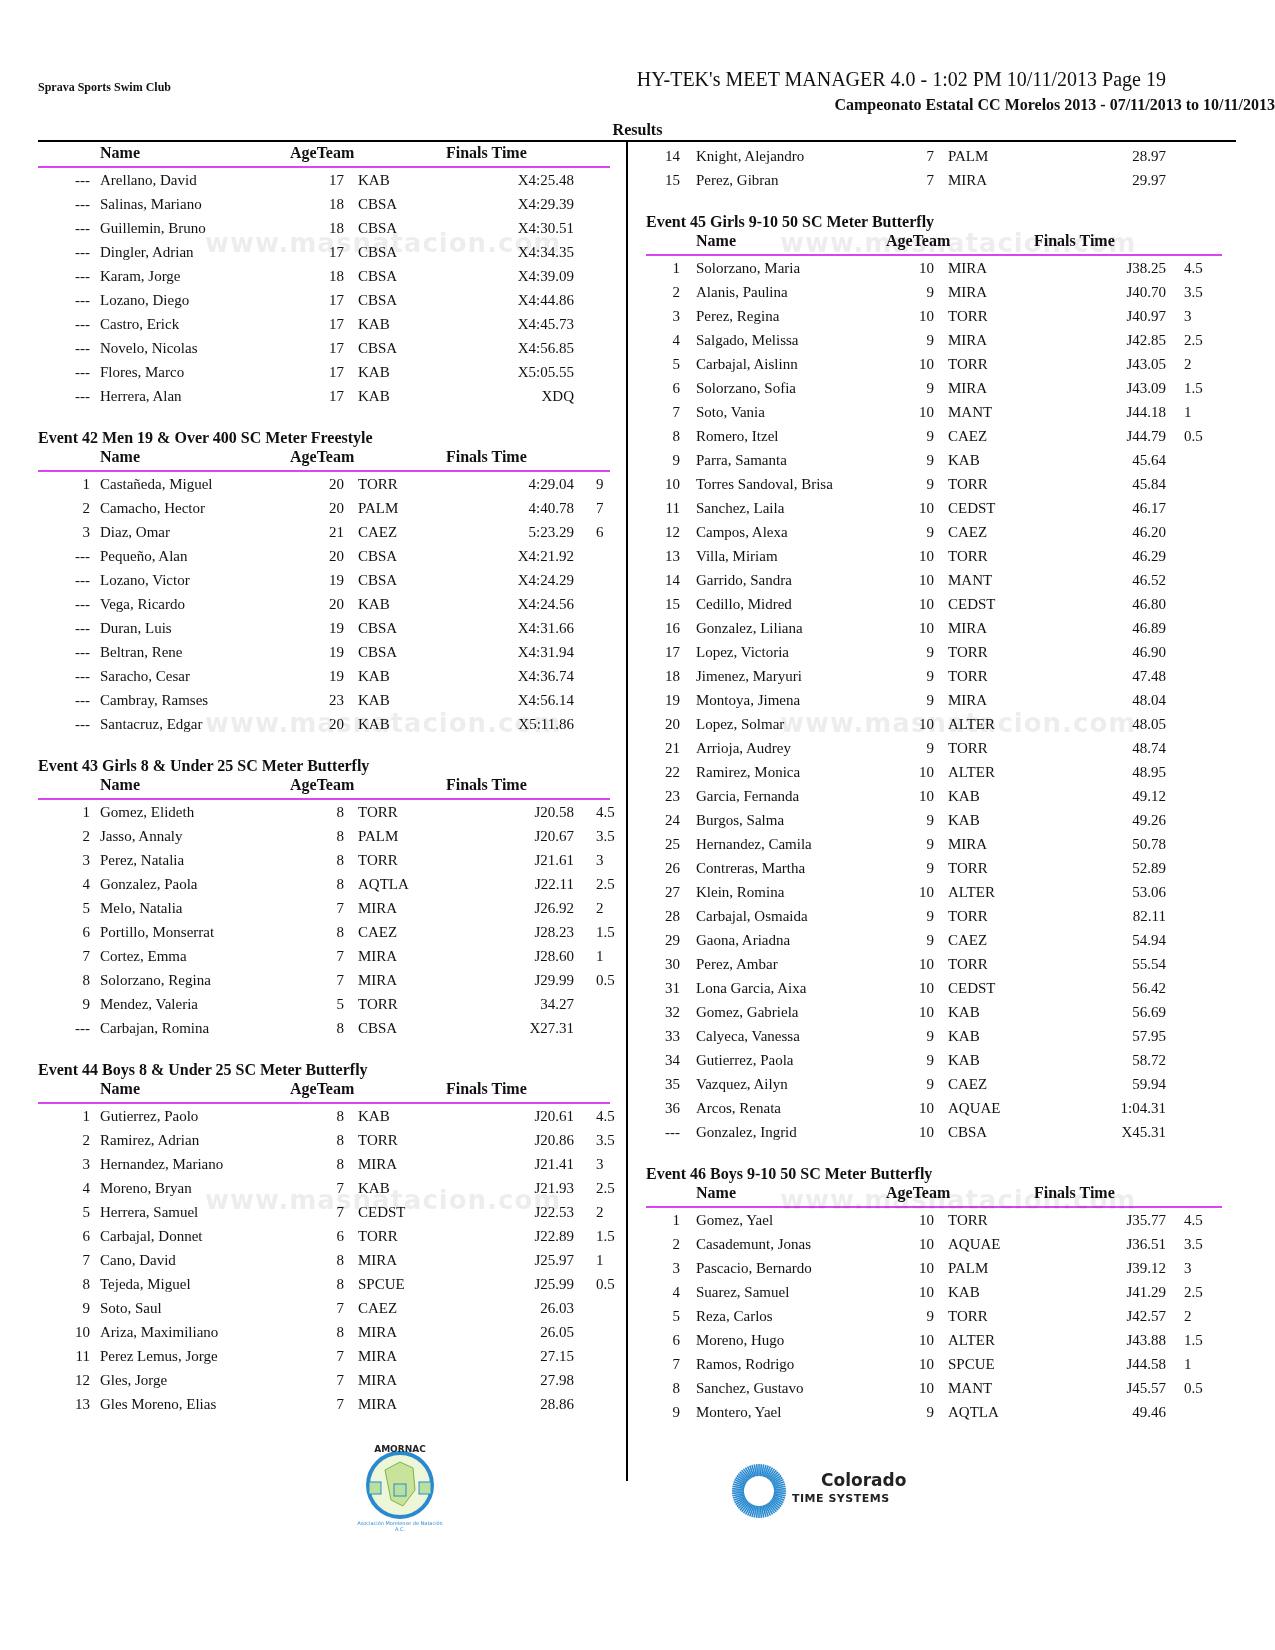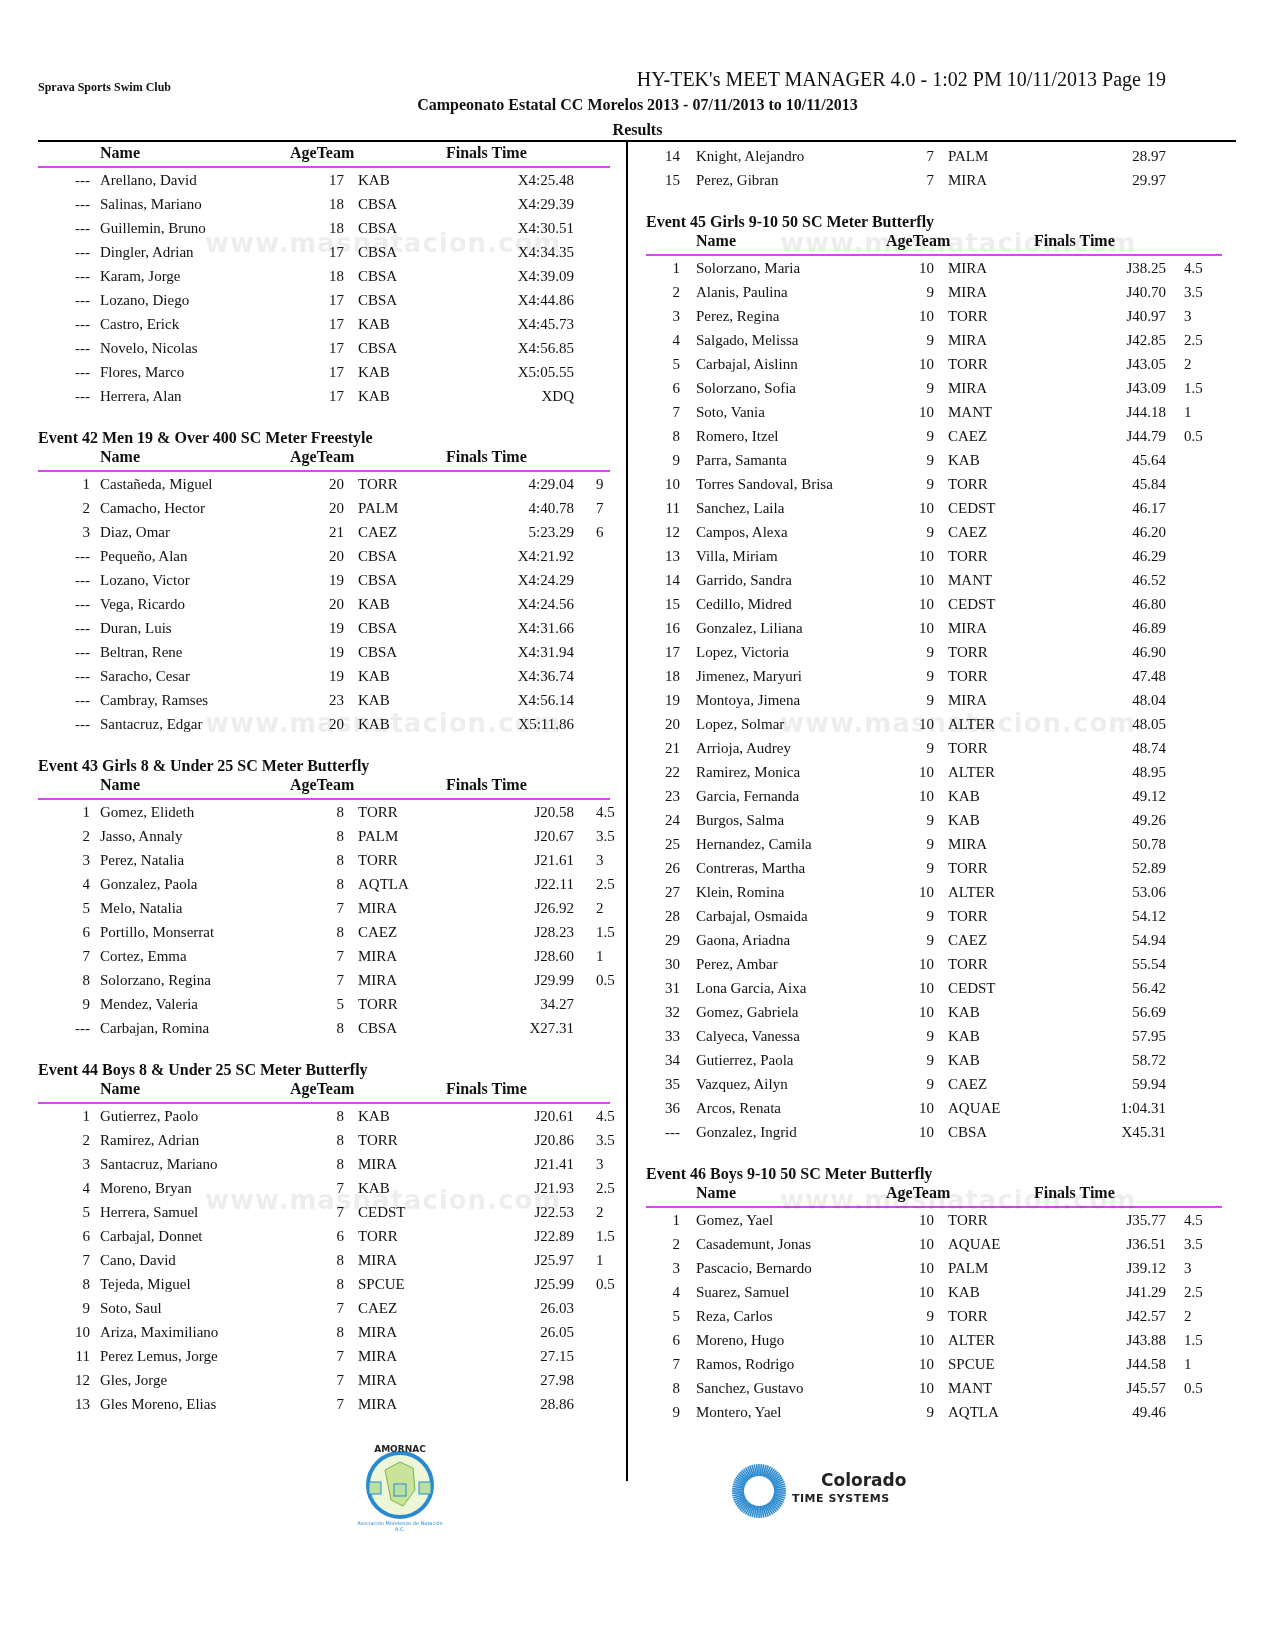--- a/index.html
+++ b/index.html
@@ -1,20 +1,20 @@
 <!DOCTYPE html>
 <html><head>
 <meta charset="utf-8">
 <style>
   html, body { margin:0; padding:0; background:#ffffff; }
   body { width:1275px; height:1650px; position:relative; overflow:hidden;
          font-family:"Liberation Serif", "DejaVu Serif", serif; color:#111; font-size:15px; }
   .hdr-left { position:absolute; left:38px; top:80px; font-size:12px;font-weight:bold; }
   .hdr-right { position:absolute; right:109px; top:68px; font-size:20px; }
-  .hdr-title { position:absolute; left:0; width:1275px; top:96px; text-align:center; font-weight:bold; font-size:16px; }
+  .hdr-title { position:absolute; left:0; width:1275px; top:96px; text-align:right; font-weight:bold; font-size:16px; }
   .hdr-results { position:absolute; left:0; width:1275px; top:121px; text-align:center; font-weight:bold; font-size:16px; }
   .top-rule { position:absolute; left:38px; width:1198px; top:140px; border-top:2px solid #000; }
   .vdivider { position:absolute; left:626px; top:141px; height:1340px; border-left:2px solid #000; }
   .col { position:absolute; }
   .col-left { left:38px; top:146px; width:572px; }
   .col-right { left:646px; top:144px; width:576px; }
   .event-title { font-weight:bold; font-size:16px; height:20px; line-height:20px; margin-top:8px; margin-bottom:2px; }
   .event-title.first { margin-top:0; }
   .colhead { position:relative; height:20px; font-weight:bold; font-size:16px; border-bottom:2px solid #d946ef; }
   .row { position:relative; height:24px; line-height:24px; font-size:15px; }
@@ -347,21 +347,21 @@
       <div class="row">
         <span class="c-place">2</span>
         <span class="c-name">Ramirez, Adrian</span>
         <span class="c-age">8</span>
         <span class="c-team">TORR</span>
         <span class="c-time">J20.86</span>
         <span class="c-pts">3.5</span>
       </div>
       <div class="row">
         <span class="c-place">3</span>
-        <span class="c-name">Santacruz, Mariano</span>
+        <span class="c-name">Hernandez, Mariano</span>
         <span class="c-age">8</span>
         <span class="c-team">MIRA</span>
         <span class="c-time">J21.41</span>
         <span class="c-pts">3</span>
       </div>
       <div class="row">
         <span class="c-place">4</span>
         <span class="c-name">Moreno, Bryan</span>
         <span class="c-age">7</span>
         <span class="c-team">KAB</span>
@@ -681,21 +681,21 @@
         <span class="c-age">10</span>
         <span class="c-team">ALTER</span>
         <span class="c-time">53.06</span>
         <span class="c-pts"></span>
       </div>
       <div class="row">
         <span class="c-place">28</span>
         <span class="c-name">Carbajal, Osmaida</span>
         <span class="c-age">9</span>
         <span class="c-team">TORR</span>
-        <span class="c-time">54.12</span>
+        <span class="c-time">82.11</span>
         <span class="c-pts"></span>
       </div>
       <div class="row">
         <span class="c-place">29</span>
         <span class="c-name">Gaona, Ariadna</span>
         <span class="c-age">9</span>
         <span class="c-team">CAEZ</span>
         <span class="c-time">54.94</span>
         <span class="c-pts"></span>
       </div>

